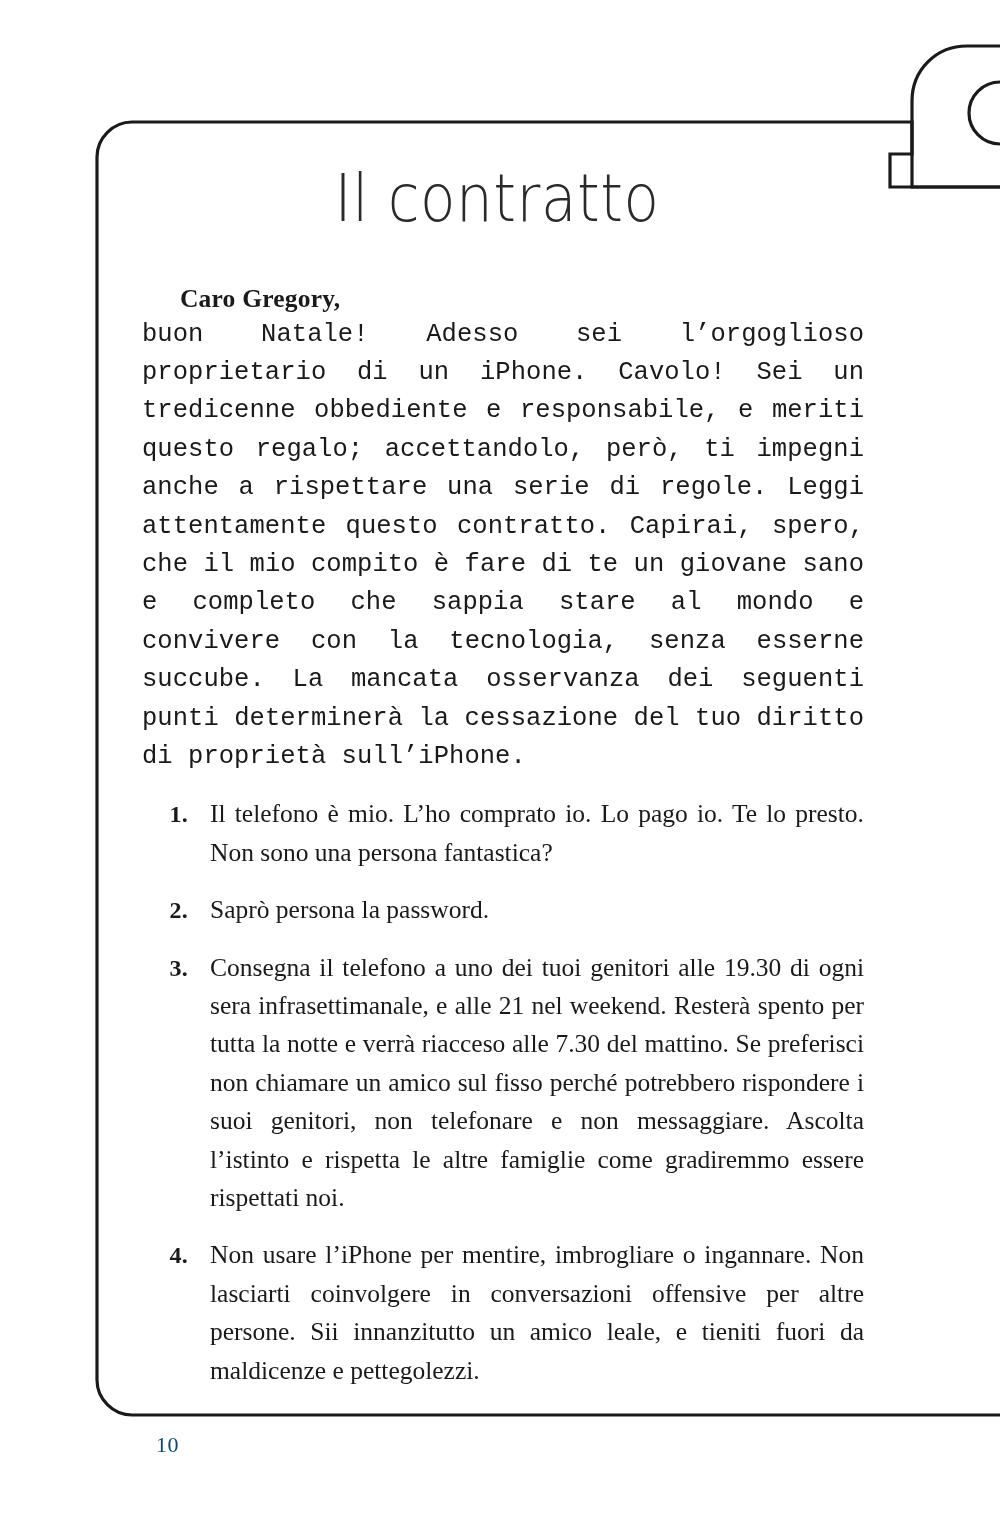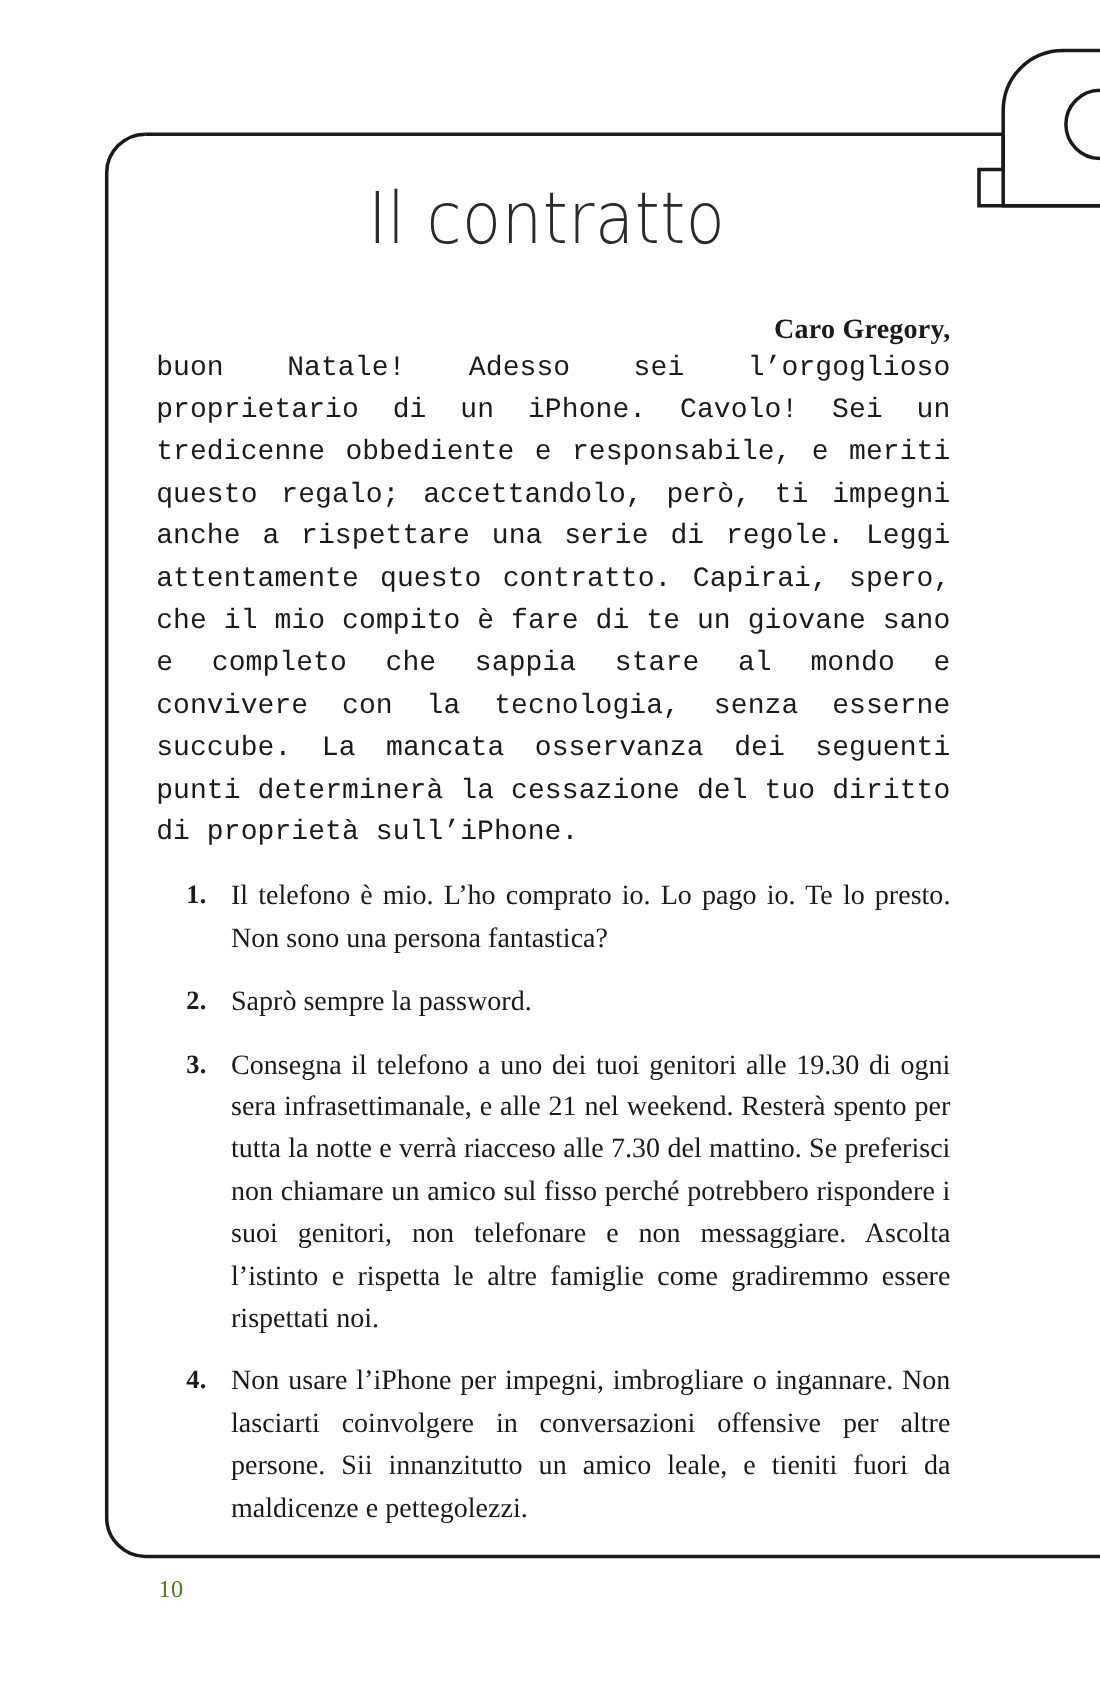--- a/index.html
+++ b/index.html
@@ -58,21 +58,20 @@
     width: 722px;
   }
 
   .salutation {
     font-weight: bold;
     font-size: 25.5px;
     line-height: 1.0;
     text-indent: 38px;
     margin: 0 0 4px 0;
     letter-spacing: 0.2px;
-    text-align: right;
   }
 
   p.body-par {
     margin: 0;
     font-size: 25.5px;
     line-height: 38.4px;
     text-align: justify;
     text-justify: inter-word;
     hyphens: none;
     letter-spacing: 0.05px;
@@ -108,24 +107,24 @@
     letter-spacing: 0.3px;
   }
   ol.rules > li .rule-text {
     display: block;
     margin-top: 12px;
   }
 
   
   .folio {
     position: absolute;
-    left: 144px;
+    left: 156px;
     top: 1432px;
     font-size: 22px;
-    color: #4d7c0f;
+    color: #0c4a6e;
     letter-spacing: 0.4px;
   }
 </style>
 </head>
 <body>
 
 <div class="page">
 
   <svg class="frame-svg" viewBox="0 0 1000 1539">
 
@@ -165,29 +164,29 @@
     <p class="body-par">buon Natale! Adesso sei l’orgoglioso proprietario di un iPhone. Cavolo! Sei un tredicenne obbediente e responsabile, e meriti questo regalo; accettandolo, però, ti impegni anche a rispettare una serie di regole. Leggi attentamente questo contratto. Capirai, spero, che il mio compito è fare di te un giovane sano e completo che sappia stare al mondo e convivere con la tecnologia, senza esserne succube. La mancata osservanza dei seguenti punti determinerà la cessazione del tuo diritto di proprietà sull’iPhone.</p>
 
 
     <ol class="rules">
       <li>
         <span class="num">1.</span>
         <span class="rule-text">Il telefono è mio. L’ho comprato io. Lo pago io. Te lo presto. Non sono una persona fantastica?</span>
       </li>
       <li>
         <span class="num">2.</span>
-        <span class="rule-text">Saprò sempre la password.</span>
+        <span class="rule-text">Saprò persona la password.</span>
       </li>
       <li>
         <span class="num">3.</span>
         <span class="rule-text">Consegna il telefono a uno dei tuoi genitori alle 19.30 di ogni sera infrasettimanale, e alle 21 nel weekend. Resterà spento per tutta la notte e verrà riacceso alle 7.30 del mattino. Se preferisci non chiamare un amico sul fisso perché potrebbero rispondere i suoi genitori, non telefonare e non messaggiare. Ascolta l’istinto e rispetta le altre famiglie come gradiremmo essere rispettati noi.</span>
       </li>
       <li>
         <span class="num">4.</span>
-        <span class="rule-text">Non usare l’iPhone per impegni, imbrogliare o ingannare. Non lasciarti coinvolgere in conversazioni offensive per altre persone. Sii innanzitutto un amico leale, e tieniti fuori da maldicenze e pettegolezzi.</span>
+        <span class="rule-text">Non usare l’iPhone per mentire, imbrogliare o ingannare. Non lasciarti coinvolgere in conversazioni offensive per altre persone. Sii innanzitutto un amico leale, e tieniti fuori da maldicenze e pettegolezzi.</span>
       </li>
     </ol>
 
   </div>
 
   <div class="folio">10</div>
 
 </div>
 
 </body></html>

